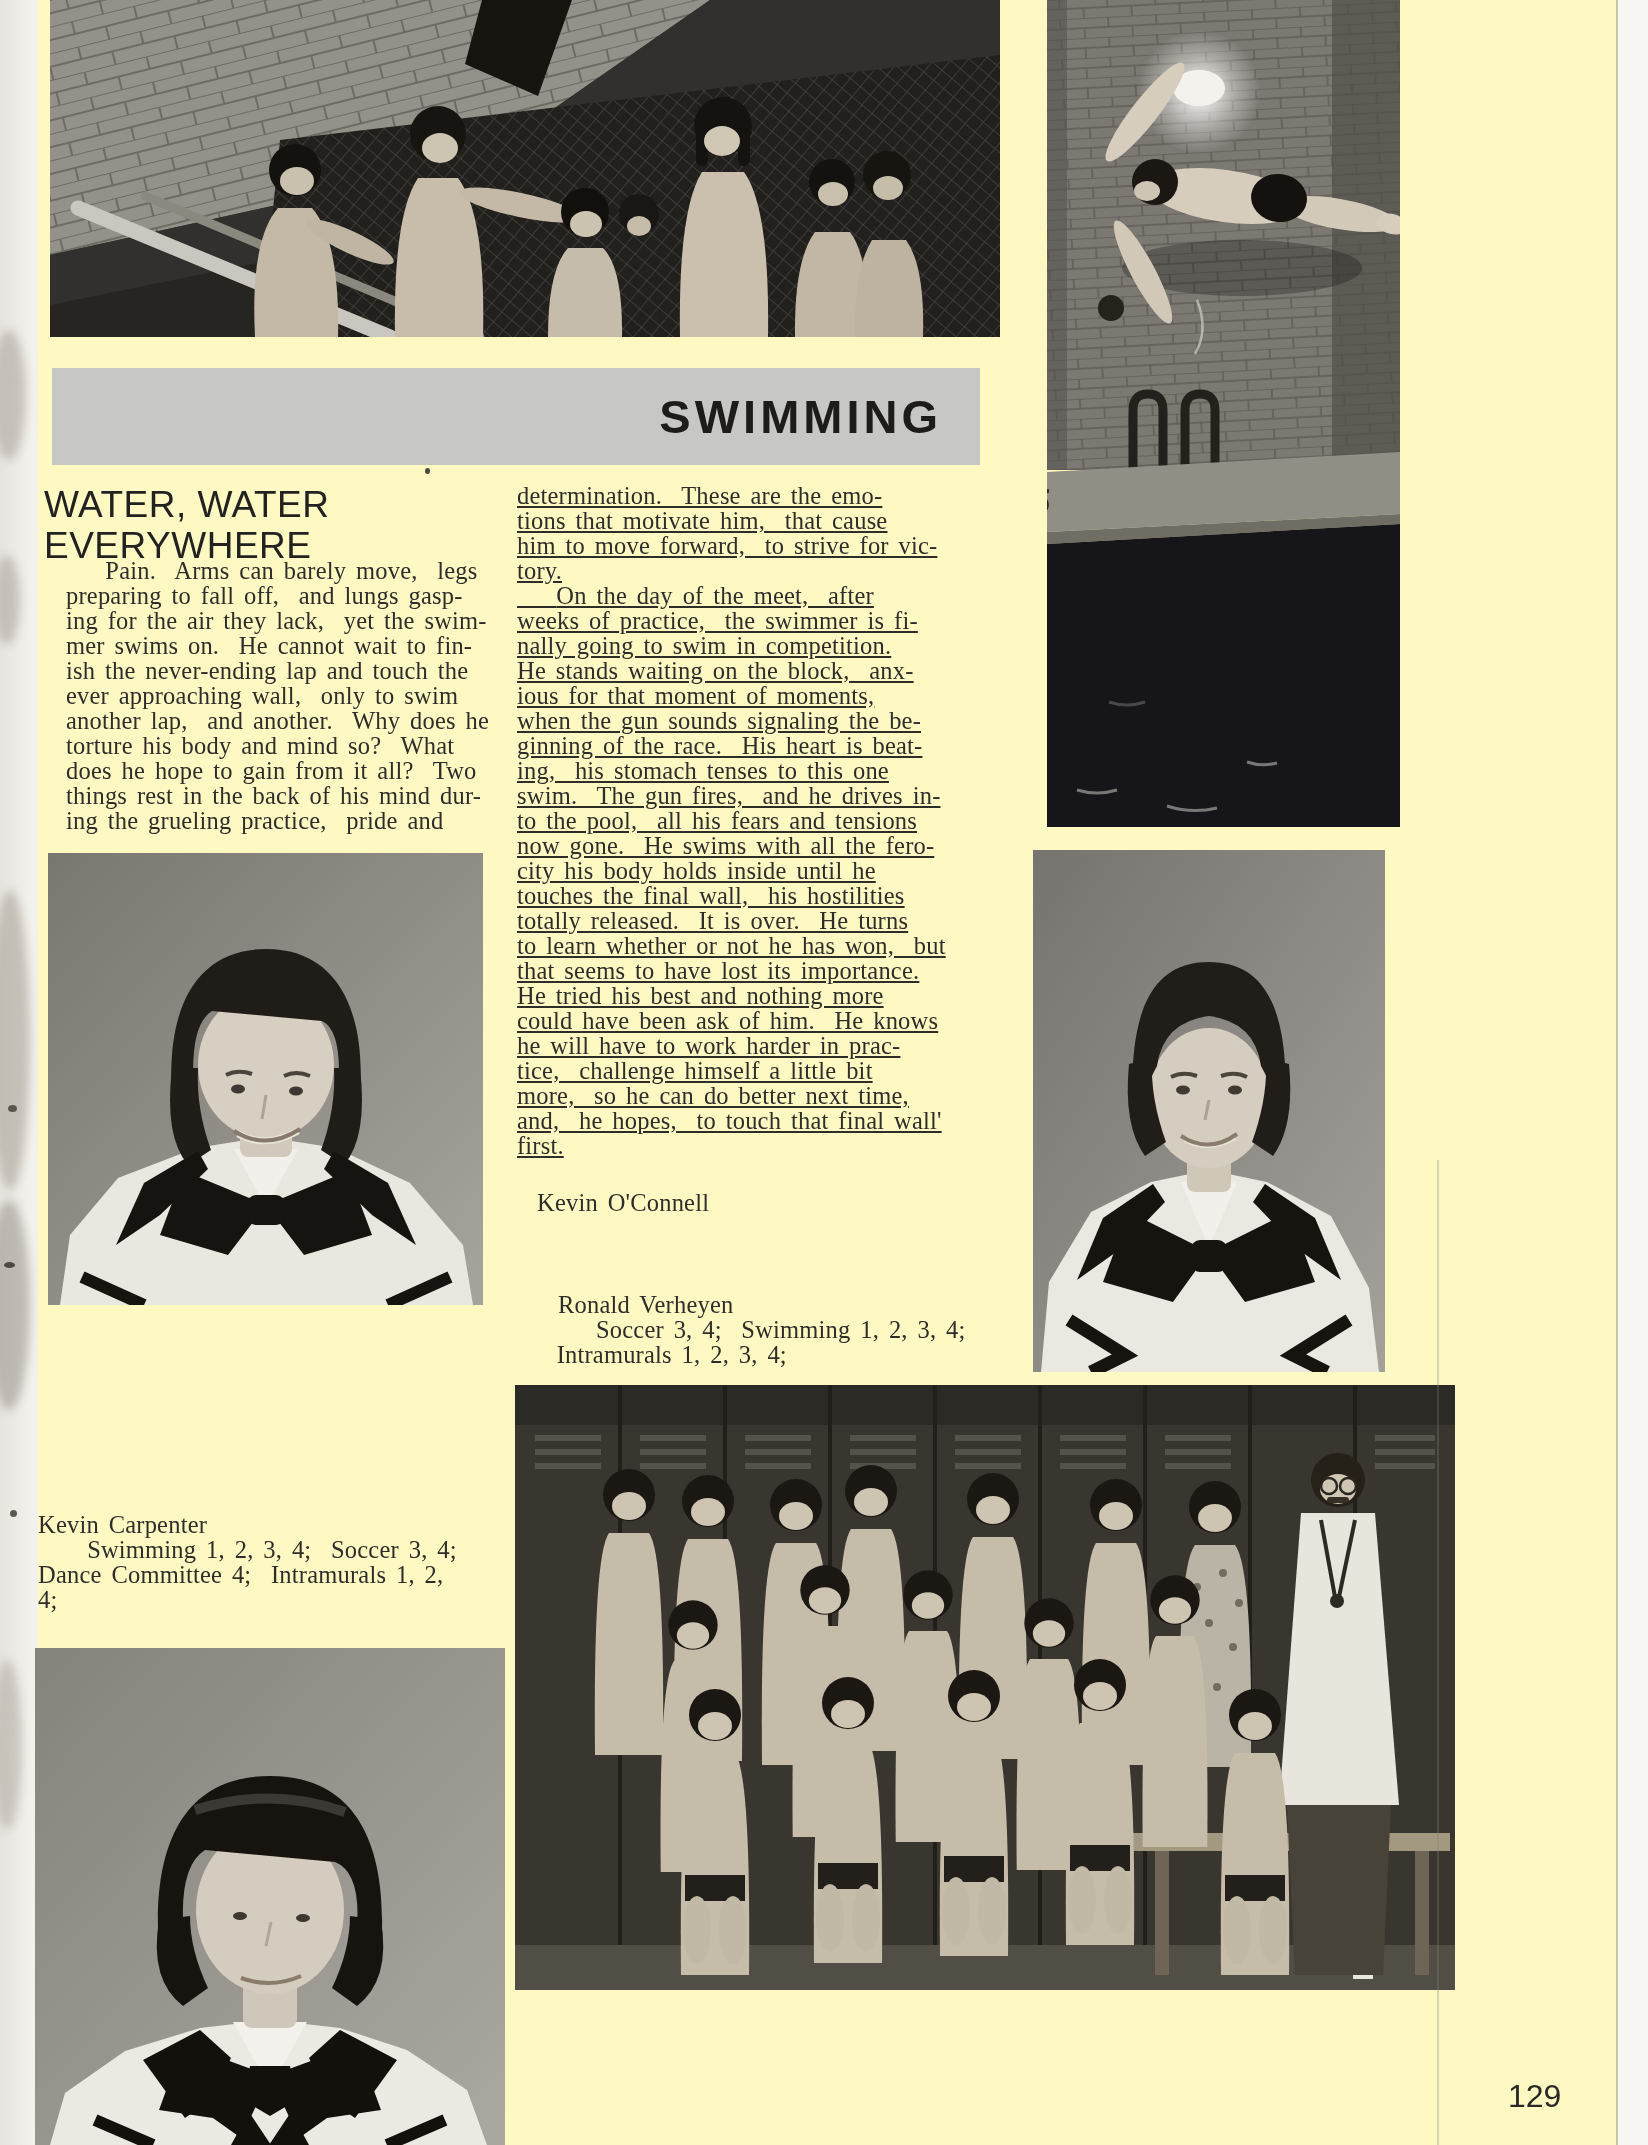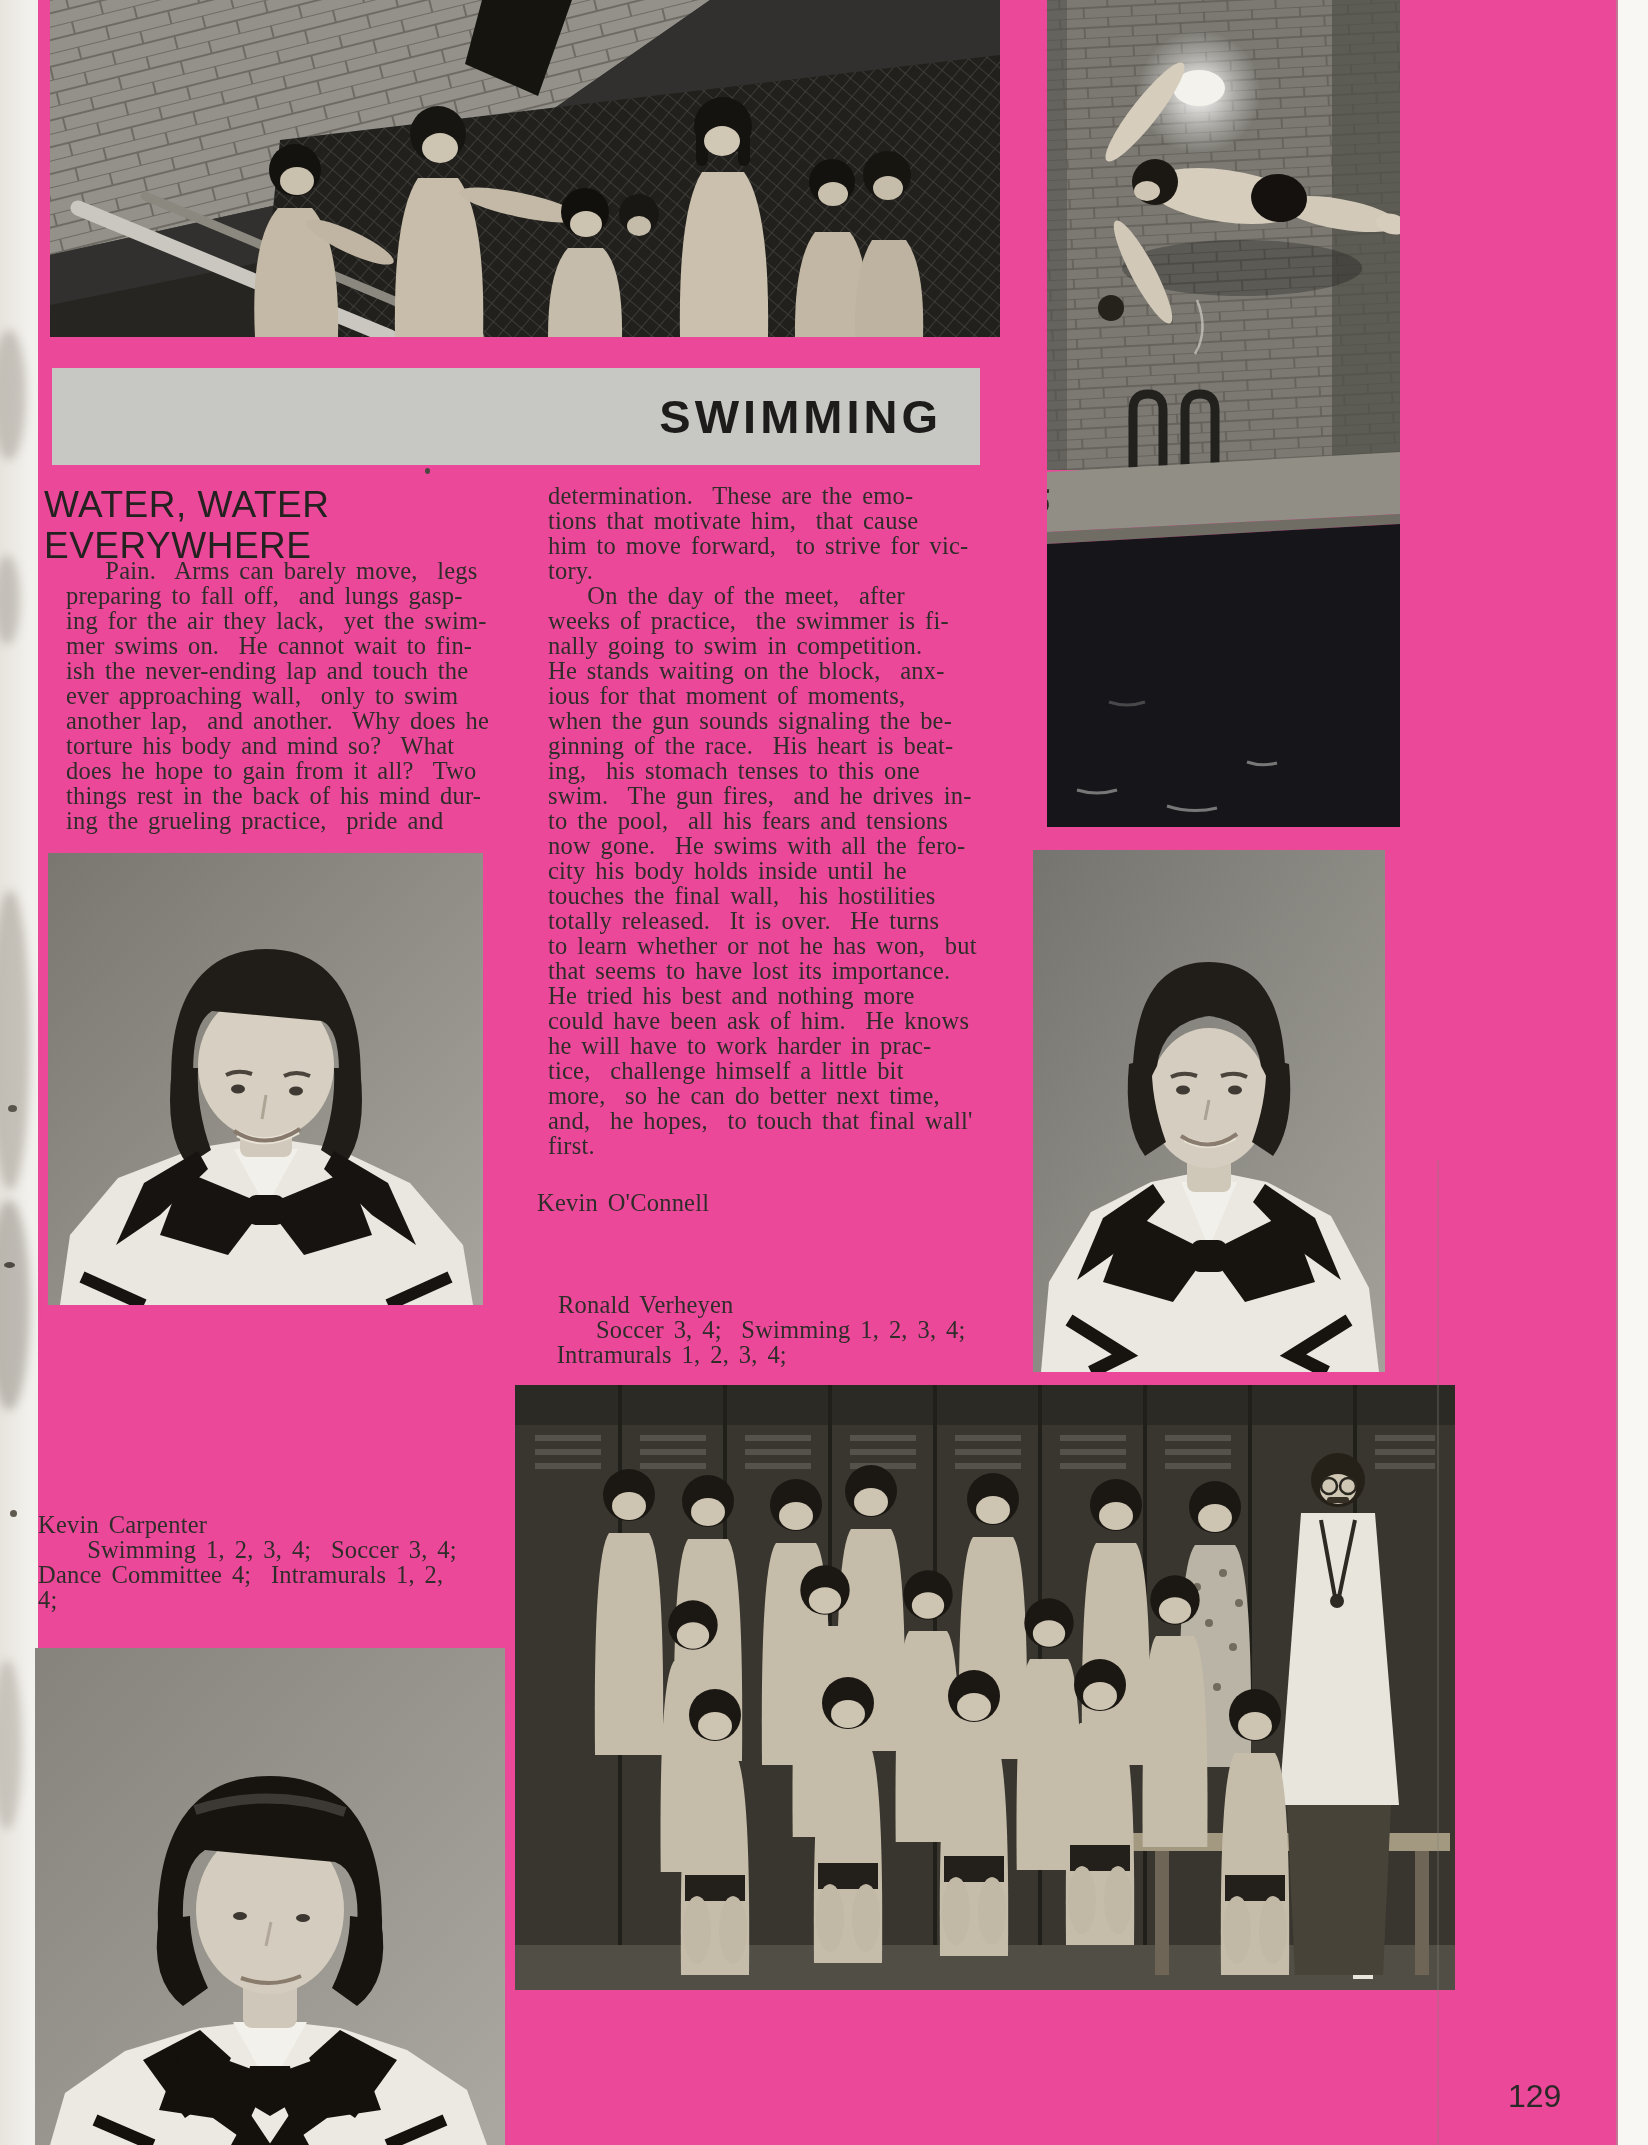--- a/index.html
+++ b/index.html
@@ -1,18 +1,18 @@
 <!DOCTYPE html>
 <html><head>
 <meta charset="utf-8">
 <style>
   html,body{margin:0;padding:0;background:#e8e6e1;}
   .page{
     position:relative;width:1648px;height:2145px;margin:0 auto;
-    background:#ec4899;overflow:hidden;
+    background:#fef9c3;overflow:hidden;
     font-family:"Liberation Serif","DejaVu Serif",serif;color:#2f2d2a;
   }
   .abs{position:absolute;}
   
   .serif-block{
     font-family:"Liberation Serif","DejaVu Serif",serif;
     font-size:24.5px;line-height:25px;white-space:pre-wrap;
     color:#2f2d2a;word-spacing:3.5px;letter-spacing:0.2px;
   }
   .article-title{
@@ -178,21 +178,21 @@
 ing for the air they lack,  yet the swim-
 mer swims on.  He cannot wait to fin-
 ish the never-ending lap and touch the
 ever approaching wall,  only to swim
 another lap,  and another.  Why does he
 torture his body and mind so?  What
 does he hope to gain from it all?  Two
 things rest in the back of his mind dur-
 ing the grueling practice,  pride and</div>
 
-  <div class="abs serif-block" style="left:548px;top:483px;width:520px;">determination.  These are the emo-
+  <div class="abs serif-block" style="left:517px;top:483px;width:520px;text-decoration:underline;">determination.  These are the emo-
 tions that motivate him,  that cause
 him to move forward,  to strive for vic-
 tory.
     On the day of the meet,  after
 weeks of practice,  the swimmer is fi-
 nally going to swim in competition.
 He stands waiting on the block,  anx-
 ious for that moment of moments,
 when the gun sounds signaling the be-
 ginning of the race.  His heart is beat-

